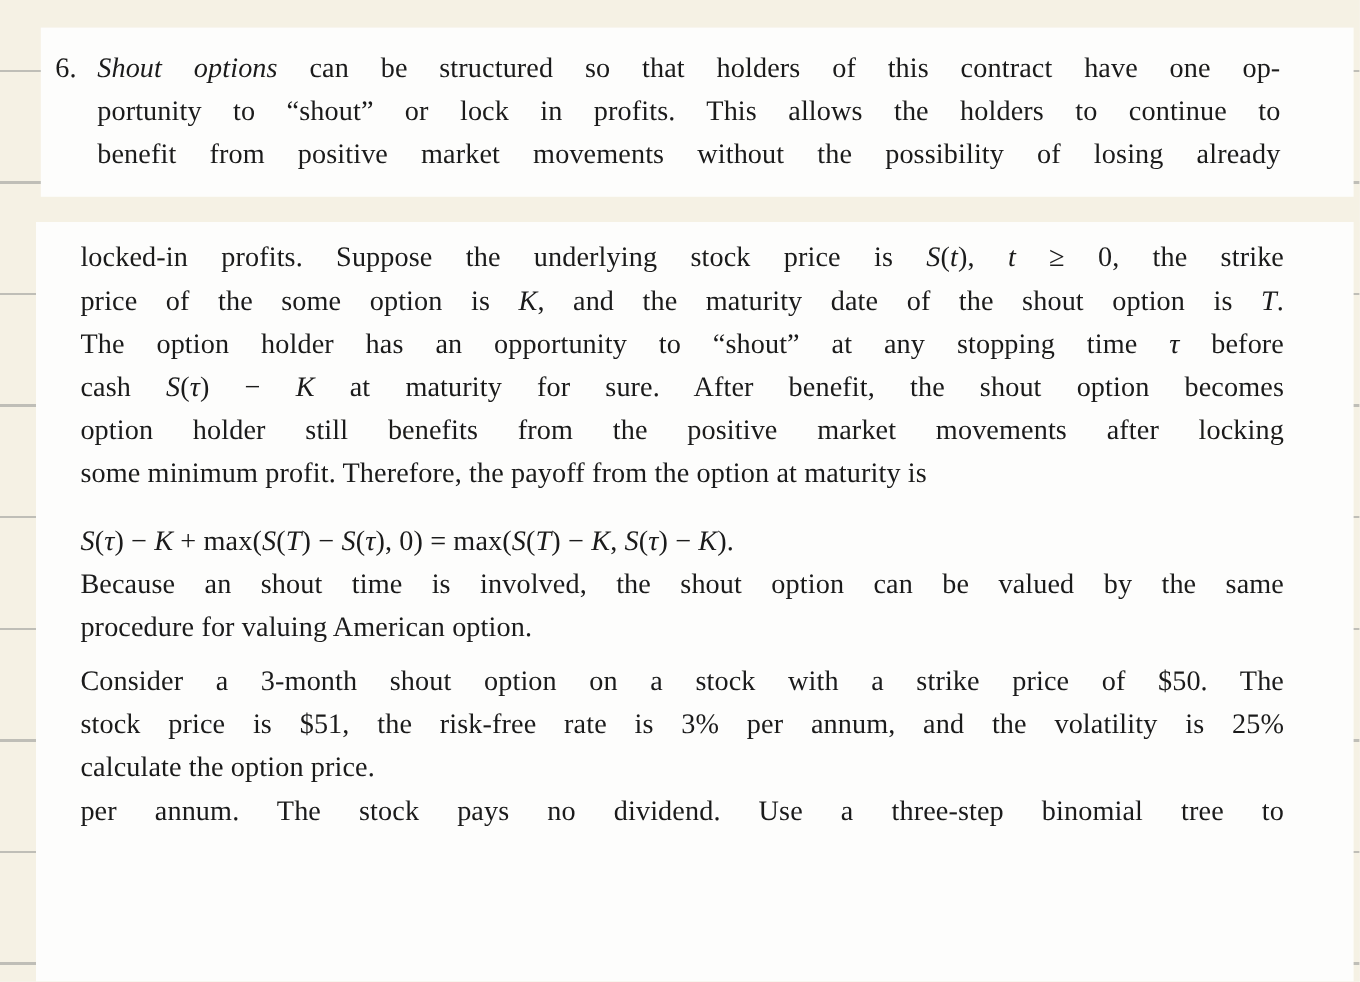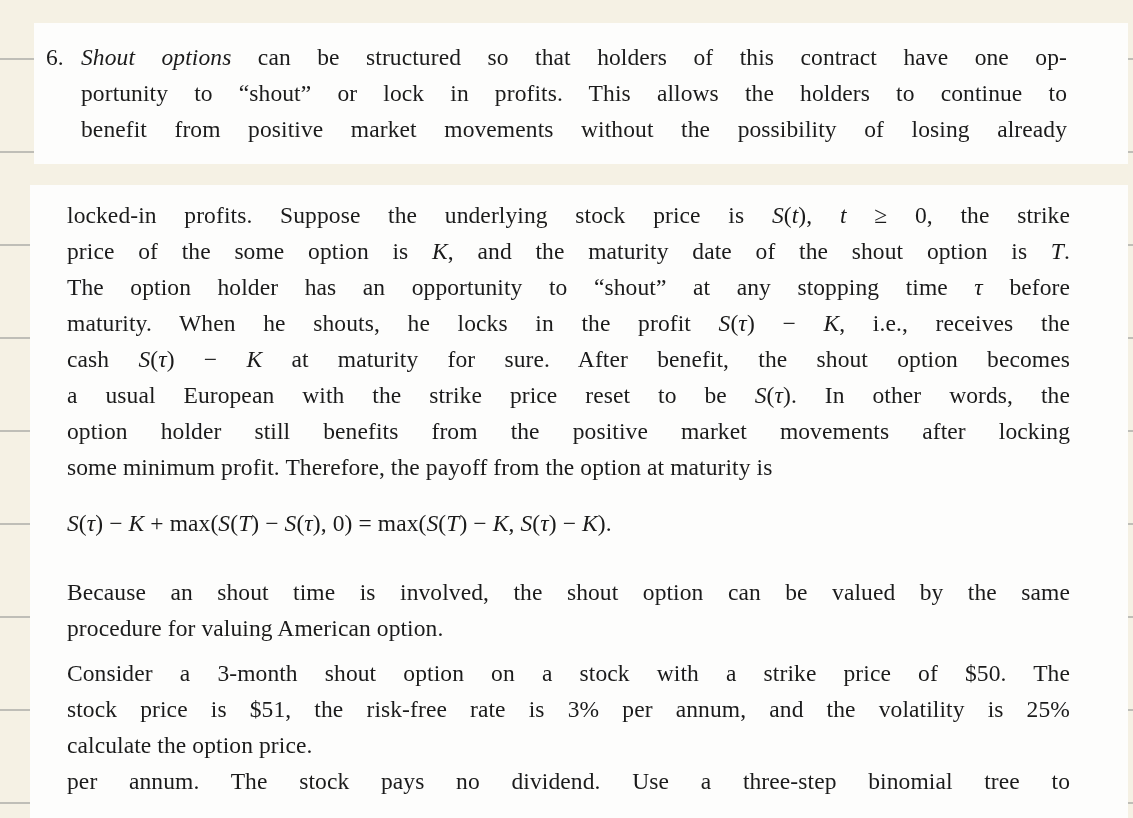--- a/index.html
+++ b/index.html
@@ -59,21 +59,21 @@
     text-align: justify;
     text-align-last: left;
   }
   .line.fill { text-align-last: justify; }
   .it { font-style: italic; }
 
   .formula {
     line-height: 36px;
     margin-top: 20px;
   }
-  .para2 { margin-top: 33px; }
+  .para2 { }
   .para3 { margin-top: 9px; }
 </style>
 </head>
 <body>
 
 <div class="stage">
 
   <div class="rules"></div>
 
   <section class="card card1">
@@ -89,23 +89,21 @@
         <div class="line fill"><span>portunity to “shout” or lock in profits. This allows the holders to continue to</span></div>
         <div class="line fill"><span>benefit from positive market movements without the possibility of losing already</span></div>
       </div>
   </div>
 
   <div class="textblock card2-text">
     <div class="para para1">
         <div class="line fill"><span>locked-in profits. Suppose the underlying stock price is </span><span class="it">S</span><span>(</span><span class="it">t</span><span>), </span><span class="it">t</span><span> ≥ 0, the strike</span></div>
         <div class="line fill"><span>price of the some option is </span><span class="it">K</span><span>, and the maturity date of the shout option is </span><span class="it">T</span><span>.</span></div>
         <div class="line fill"><span>The option holder has an opportunity to “shout” at any stopping time </span><span class="it">τ</span><span> before</span></div>
-        <div class="line fill"><span>maturity. When he shouts, he locks in the profit </span><span class="it">S</span><span>(</span><span class="it">τ</span><span>) − </span><span class="it">K</span><span>, i.e., receives the</span></div>
         <div class="line fill"><span>cash </span><span class="it">S</span><span>(</span><span class="it">τ</span><span>) − </span><span class="it">K</span><span> at maturity for sure. After benefit, the shout option becomes</span></div>
-        <div class="line fill"><span>a usual European with the strike price reset to be </span><span class="it">S</span><span>(</span><span class="it">τ</span><span>). In other words, the</span></div>
         <div class="line fill"><span>option holder still benefits from the positive market movements after locking</span></div>
         <div class="line"><span>some minimum profit. Therefore, the payoff from the option at maturity is</span></div>
       </div>
     <div class="formula"><span class="it">S</span><span>(</span><span class="it">τ</span><span>) − </span><span class="it">K</span><span> + max(</span><span class="it">S</span><span>(</span><span class="it">T</span><span>) − </span><span class="it">S</span><span>(</span><span class="it">τ</span><span>), 0) = max(</span><span class="it">S</span><span>(</span><span class="it">T</span><span>) − </span><span class="it">K</span><span>, </span><span class="it">S</span><span>(</span><span class="it">τ</span><span>) − </span><span class="it">K</span><span>).</span></div>
     <div class="para para2">
         <div class="line fill"><span>Because an shout time is involved, the shout option can be valued by the same</span></div>
         <div class="line"><span>procedure for valuing American option.</span></div>
       </div>
     <div class="para para3">
         <div class="line fill"><span>Consider a 3-month shout option on a stock with a strike price of $50. The</span></div>

